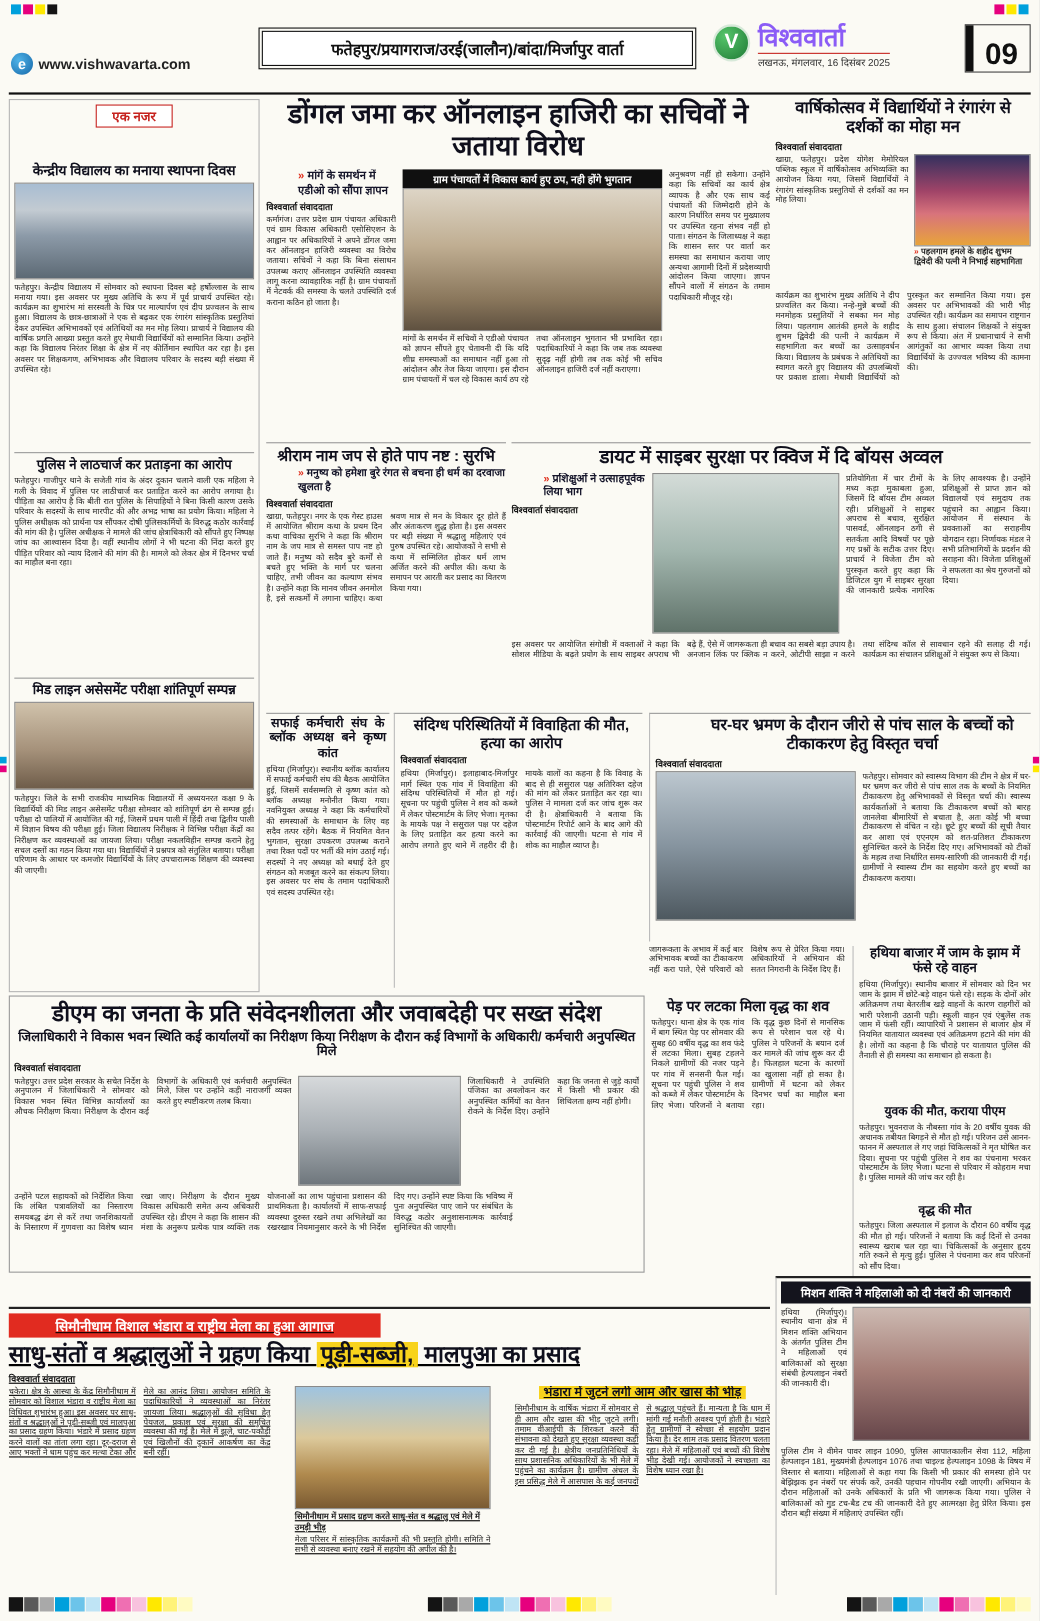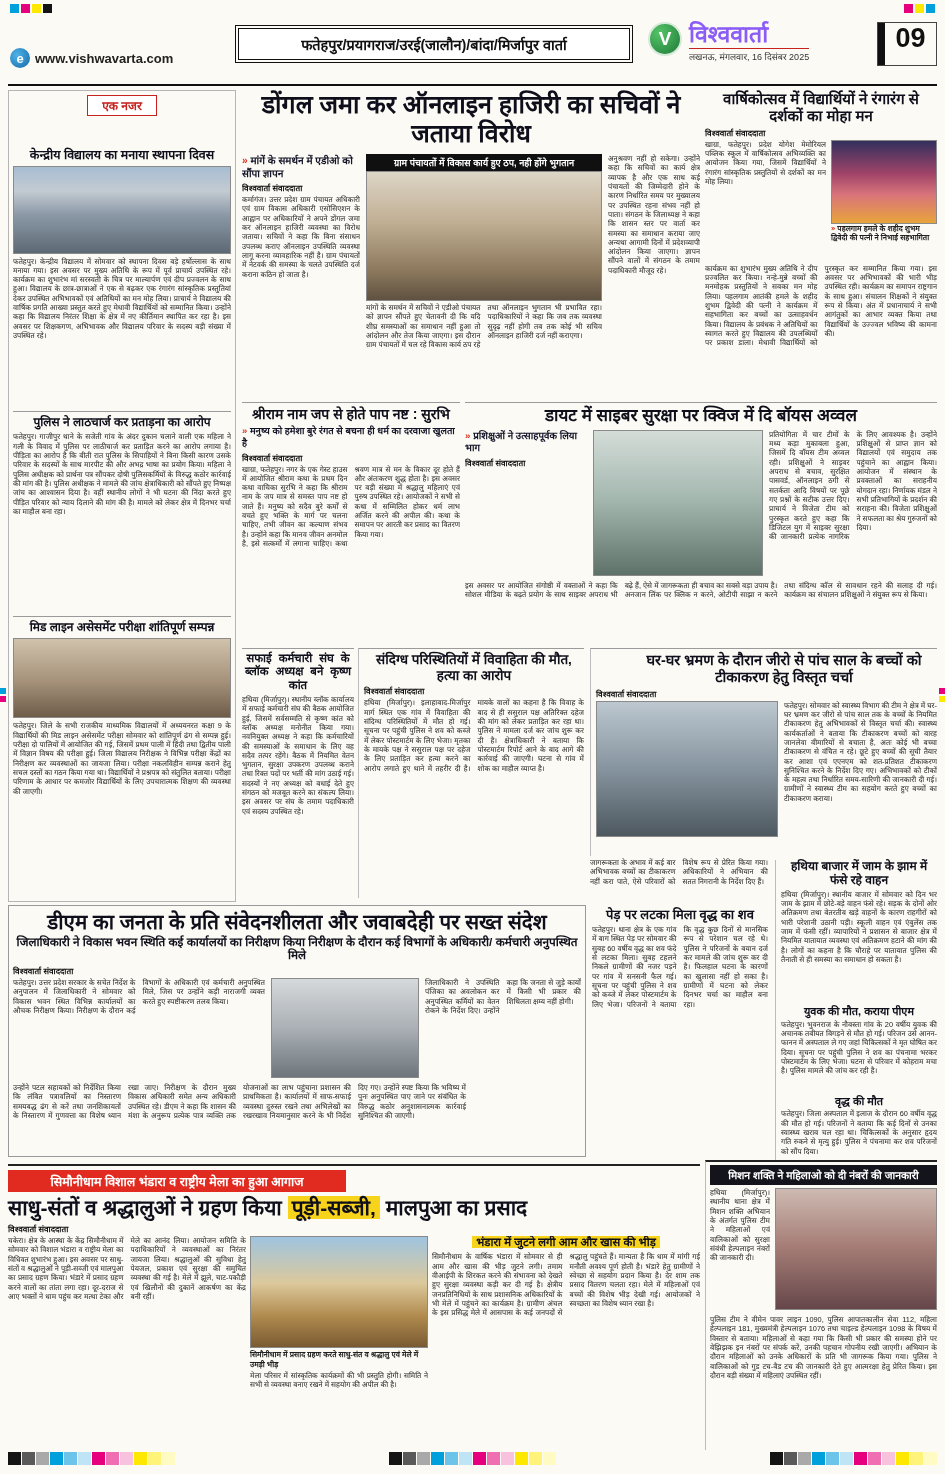--- a/index.html
+++ b/index.html
@@ -9,33 +9,33 @@
 
   
   .site { position:absolute; left:10px; top:48px; display:flex; align-items:center; gap:5px; }
   .globe { width:20px; height:20px; border-radius:50%; background:radial-gradient(circle at 35% 35%, #4fb3e8, #1567a8); color:#fff; font-weight:bold; font-size:13px; display:flex; align-items:center; justify-content:center; }
   .site-url { font-size:13px; font-weight:bold; color:#222; }
   .loc-box { position:absolute; left:238px; top:28px; width:392px; height:32px; border:1.5px solid #111; outline:1px solid #111; outline-offset:2px; display:flex; align-items:center; justify-content:center; font-weight:bold; font-size:14.5px; color:#111; background:#fff; }
   .brand { position:absolute; left:648px; top:22px; display:flex; gap:7px; align-items:flex-start; }
   .leaf { width:34px; height:34px; border-radius:50%; background:radial-gradient(circle at 32% 30%, #55c46a, #1f7a35); color:#fff; font-weight:bold; font-size:19px; display:flex; align-items:center; justify-content:center; border:2px solid #d7e9d9; }
   .brand-name { font-size:23px; font-weight:bold; color:#8b5cf6; line-height:1.05; }
   .edition { font-size:9px; color:#333; border-top:1.5px solid #c6231f; margin-top:2px; padding-top:1px; }
-  .pagenum { position:absolute; right:8px; top:22px; width:60px; height:44px; border:1px solid #444; display:flex; align-items:flex-start; }
+  .pagenum { position:absolute; right:8px; top:22px; width:60px; height:44px; border:1px solid #444; display:flex; align-items:flex-end; }
   .pagenum-bar { width:7px; height:100%; background:#101010; }
   .pagenum-val { flex:1; text-align:center; font-size:27px; font-weight:bold; color:#101010; }
   .top-rule { position:absolute; left:8px; top:84px; width:929px; border-top:2.5px solid #101010; }
 
   
   .hC { font-weight:bold; text-align:center; color:#0f0f1c; line-height:1.16; }
   .body-text { font-size:7.35px; line-height:1.27; text-align:justify; color:#1c1c1c; overflow:hidden; }
   .cols2 { column-count:2; column-gap:7px; }
   .cols3 { column-count:3; column-gap:7px; }
   .cols5 { column-count:5; column-gap:7px; }
   .byline { font-size:8.2px; font-weight:bold; color:#111; margin:2px 0; }
-  .subhead { font-size:10.2px; font-weight:bold; line-height:1.28; color:#15152a; }
+  .subhead { font-size:10.2px; font-weight:bold; line-height:1.28; color:#15152a;margin-left:29px; }
   .bullet::before { content:"» "; color:#e0301e; font-weight:bold; }
   .caption-bar { background:#101010; color:#fff; font-size:9.3px; font-weight:bold; text-align:center; padding:2px 3px; }
   .photo { border:1px solid #8a8a8a; width:100%; }
   .cap { font-size:7.6px; font-weight:bold; line-height:1.25; color:#222; }
   .rule { border-top:1px solid #9a9a9a; margin:4px 0; }
   .redtab { border:1.5px solid #c6231f; color:#c6231f; font-weight:bold; font-size:12px; display:inline-block; padding:1px 14px; background:#fff; }
   .redbox { background:#e12b20; color:#fff; font-weight:bold; font-size:12.5px; display:flex; align-items:center; justify-content:center; }
   .yellowbox { background:#f8d31c; color:#151515; font-weight:bold; font-size:12.5px; display:flex; align-items:center; justify-content:center; }
   .blackbar { background:#14141d; color:#fff; font-weight:bold; font-size:10.5px; display:flex; align-items:center; justify-content:center; }
   .hl { background:#f8d31c; padding:0 4px; }
@@ -215,29 +215,29 @@
       <div class="body-text cols2" style="flex:1;height:102px;">जिलाधिकारी ने उपस्थिति पंजिका का अवलोकन कर अनुपस्थित कर्मियों का वेतन रोकने के निर्देश दिए। उन्होंने कहा कि जनता से जुड़े कार्यों में किसी भी प्रकार की शिथिलता क्षम्य नहीं होगी।</div>
     </div>
     <div class="body-text cols5" style="height:64px;margin-top:3px;">उन्होंने पटल सहायकों को निर्देशित किया कि लंबित पत्रावलियों का निस्तारण समयबद्ध ढंग से करें तथा जनशिकायतों के निस्तारण में गुणवत्ता का विशेष ध्यान रखा जाए। निरीक्षण के दौरान मुख्य विकास अधिकारी समेत अन्य अधिकारी उपस्थित रहे। डीएम ने कहा कि शासन की मंशा के अनुरूप प्रत्येक पात्र व्यक्ति तक योजनाओं का लाभ पहुंचाना प्रशासन की प्राथमिकता है। कार्यालयों में साफ-सफाई व्यवस्था दुरुस्त रखने तथा अभिलेखों का रखरखाव नियमानुसार करने के भी निर्देश दिए गए। उन्होंने स्पष्ट किया कि भविष्य में पुनः अनुपस्थित पाए जाने पर संबंधित के विरुद्ध कठोर अनुशासनात्मक कार्रवाई सुनिश्चित की जाएगी।</div>
   </div>
 
   <div class="abs" style="left:592px;top:905px;width:176px;height:252px;padding-top:2px;">
     <div class="hC" style="font-size:13px;margin-bottom:3px;">पेड़ पर लटका मिला वृद्ध का शव</div>
     <div class="body-text cols2" style="height:210px;">फतेहपुर। थाना क्षेत्र के एक गांव में बाग स्थित पेड़ पर सोमवार की सुबह 60 वर्षीय वृद्ध का शव फंदे से लटका मिला। सुबह टहलने निकले ग्रामीणों की नजर पड़ने पर गांव में सनसनी फैल गई। सूचना पर पहुंची पुलिस ने शव को कब्जे में लेकर पोस्टमार्टम के लिए भेजा। परिजनों ने बताया कि वृद्ध कुछ दिनों से मानसिक रूप से परेशान चल रहे थे। पुलिस ने परिजनों के बयान दर्ज कर मामले की जांच शुरू कर दी है। फिलहाल घटना के कारणों का खुलासा नहीं हो सका है। ग्रामीणों में घटना को लेकर दिनभर चर्चा का माहौल बना रहा।</div>
   </div>
 
-  <div class="abs" style="left:8px;top:1164px;width:692px;height:286px;border-top:2px solid #222;padding-top:4px;">
+  <div class="abs" style="left:8px;top:1188px;width:692px;height:286px;border-top:2px solid #222;padding-top:4px;text-decoration:underline;">
     <div style="display:flex;gap:6px;margin-bottom:4px;">
       <div class="redbox" style="width:338px;height:22px;">सिमौनीधाम विशाल भंडारा व राष्ट्रीय मेला का हुआ आगाज</div>
     </div>
     <div style="font-weight:bold;font-size:21px;color:#0f0f1c;line-height:1.15;margin-bottom:3px;">
       <span>साधु-संतों व श्रद्धालुओं ने ग्रहण किया </span><span class="hl">पूड़ी-सब्जी,</span><span> मालपुआ का प्रसाद</span>
     </div>
     <div class="byline">विश्ववार्ता संवाददाता</div>
-    <div style="display:flex;gap:4px;height:198px;">
+    <div style="display:flex;gap:22px;height:198px;">
       <div class="body-text cols2" style="width:238px;height:198px;">चकेरा। क्षेत्र के आस्था के केंद्र सिमौनीधाम में सोमवार को विशाल भंडारा व राष्ट्रीय मेला का विधिवत शुभारंभ हुआ। इस अवसर पर साधु-संतों व श्रद्धालुओं ने पूड़ी-सब्जी एवं मालपुआ का प्रसाद ग्रहण किया। भंडारे में प्रसाद ग्रहण करने वालों का तांता लगा रहा। दूर-दराज से आए भक्तों ने धाम पहुंच कर मत्था टेका और मेले का आनंद लिया। आयोजन समिति के पदाधिकारियों ने व्यवस्थाओं का निरंतर जायजा लिया। श्रद्धालुओं की सुविधा हेतु पेयजल, प्रकाश एवं सुरक्षा की समुचित व्यवस्था की गई है। मेले में झूले, चाट-पकौड़ी एवं खिलौनों की दुकानें आकर्षण का केंद्र बनी रहीं।</div>
       <div style="width:178px;">
         <div class="photo p-simauni" style="height:112px;"></div>
         <div class="cap" style="margin:2px 0;">सिमौनीधाम में प्रसाद ग्रहण करते साधु-संत व श्रद्धालु एवं मेले में उमड़ी भीड़</div>
         <div class="body-text" style="height:58px;">मेला परिसर में सांस्कृतिक कार्यक्रमों की भी प्रस्तुति होगी। समिति ने सभी से व्यवस्था बनाए रखने में सहयोग की अपील की है।</div>
       </div>
       <div style="flex:1;overflow:hidden;">
         <div class="hC" style="font-size:11.5px;margin-bottom:3px;"><span class="hl">भंडारा में जुटने लगी आम और खास की भीड़</span></div>
         <div class="body-text cols2" style="height:172px;">सिमौनीधाम के वार्षिक भंडारा में सोमवार से ही आम और खास की भीड़ जुटने लगी। तमाम वीआईपी के शिरकत करने की संभावना को देखते हुए सुरक्षा व्यवस्था कड़ी कर दी गई है। क्षेत्रीय जनप्रतिनिधियों के साथ प्रशासनिक अधिकारियों के भी मेले में पहुंचने का कार्यक्रम है। ग्रामीण अंचल के इस प्रसिद्ध मेले में आसपास के कई जनपदों से श्रद्धालु पहुंचते हैं। मान्यता है कि धाम में मांगी गई मनौती अवश्य पूर्ण होती है। भंडारे हेतु ग्रामीणों ने स्वेच्छा से सहयोग प्रदान किया है। देर शाम तक प्रसाद वितरण चलता रहा। मेले में महिलाओं एवं बच्चों की विशेष भीड़ देखी गई। आयोजकों ने स्वच्छता का विशेष ध्यान रखा है।</div>
       </div>

